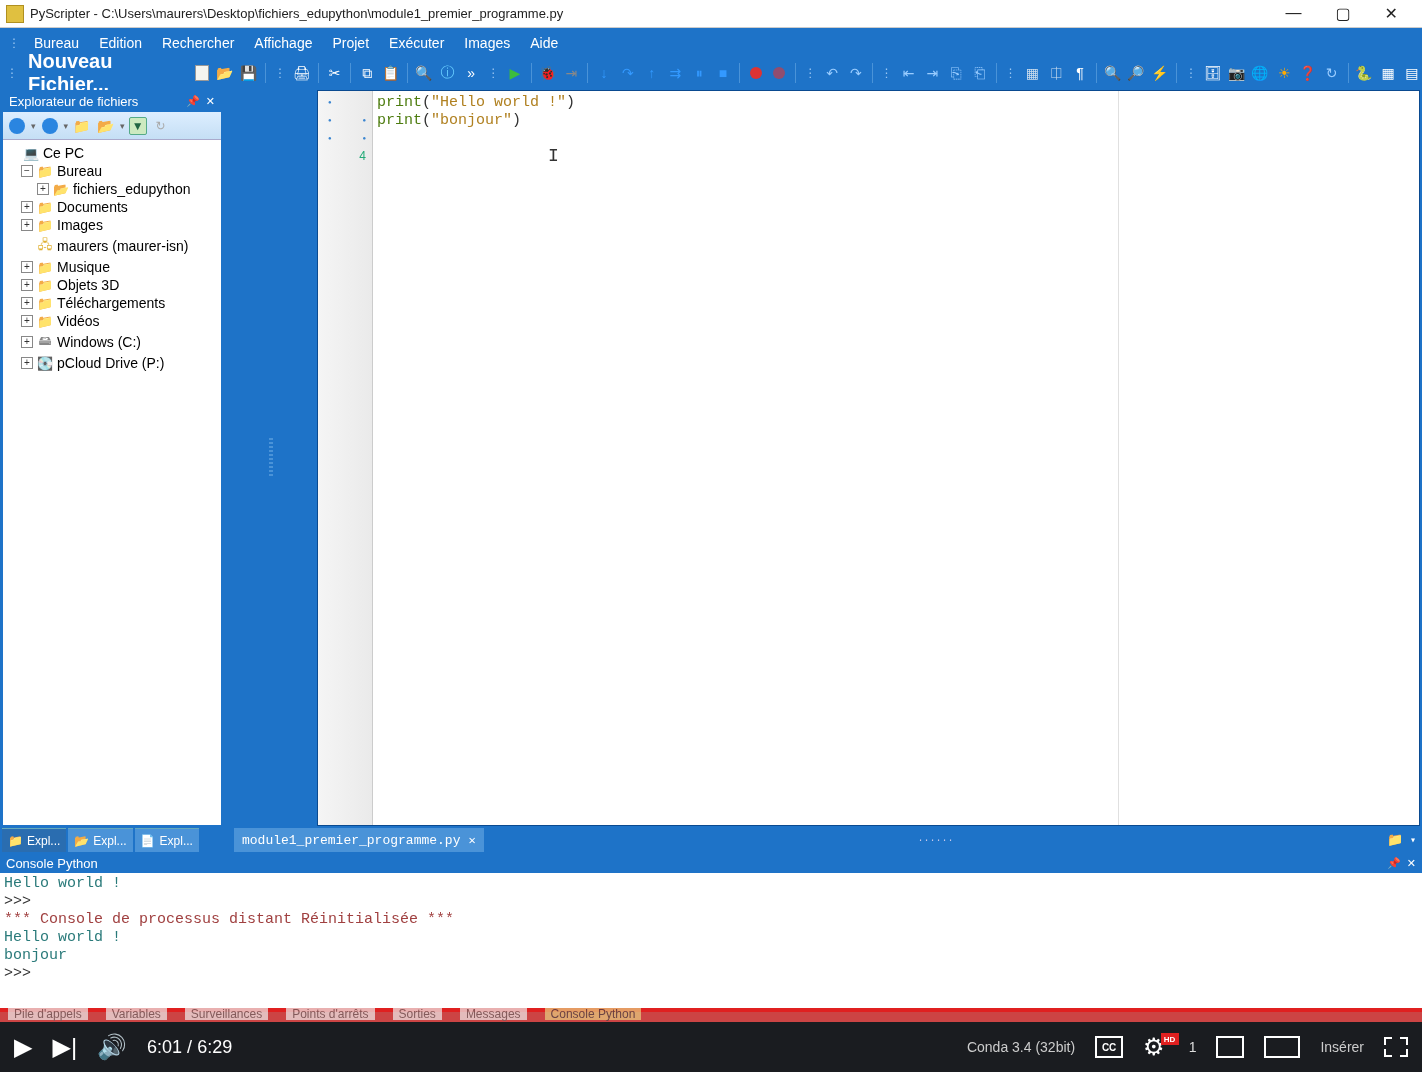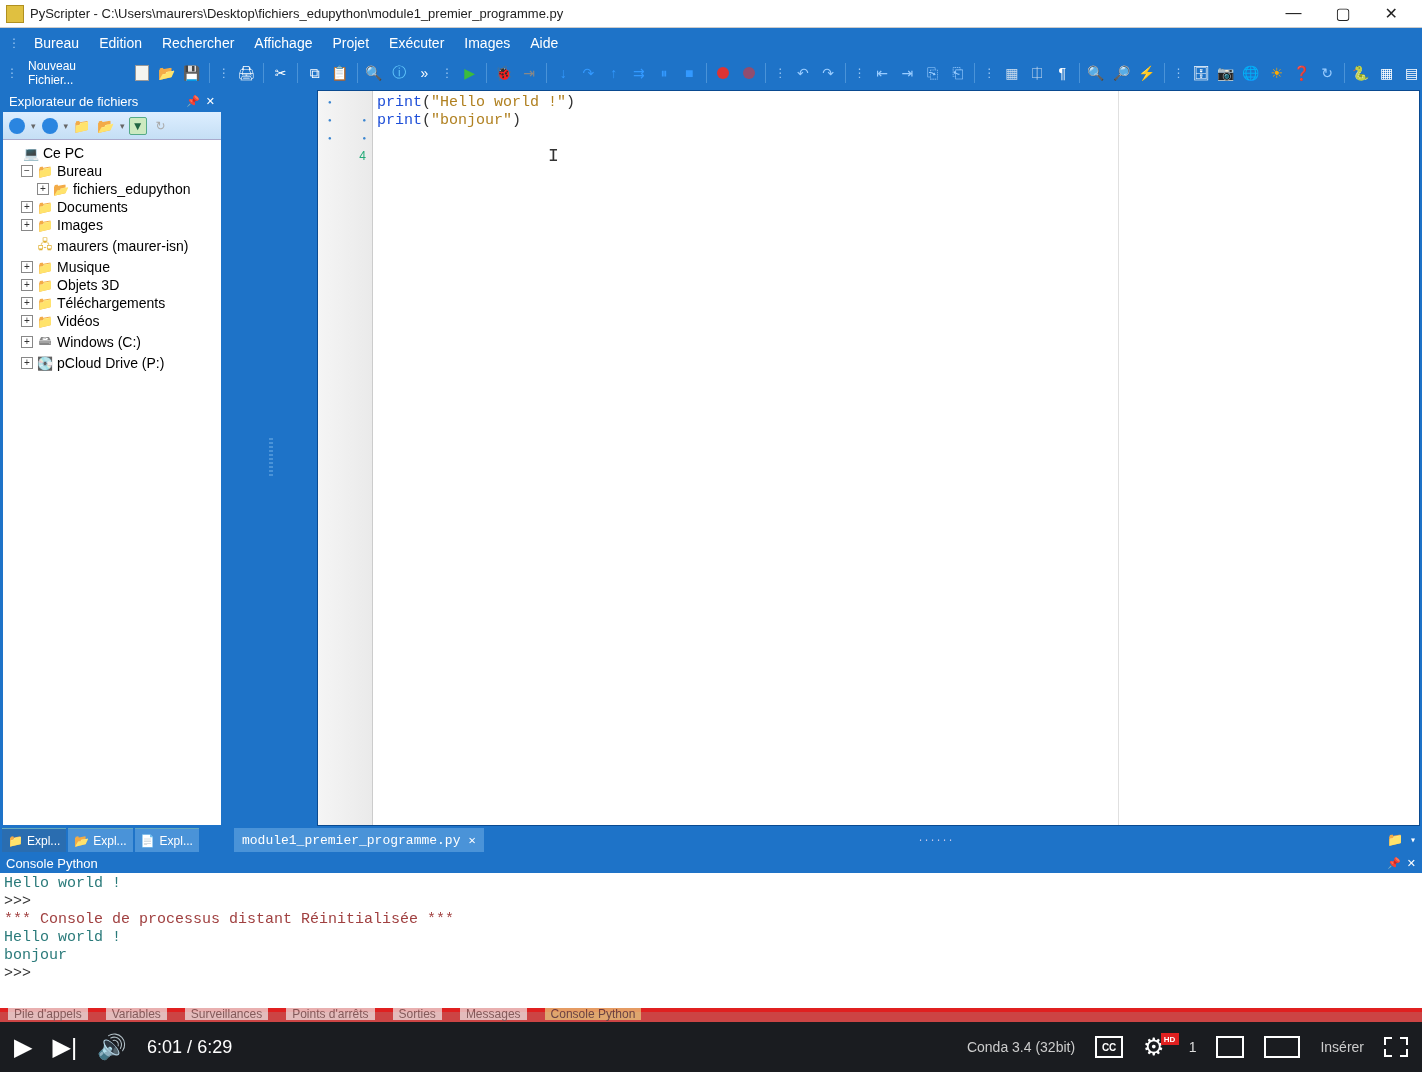--- a/index.html
+++ b/index.html
@@ -62,23 +62,24 @@
   .toolbar {
     height: 30px;
     background: #1e73c8;
     display: flex;
     align-items: center;
     padding-left: 4px;
     gap: 4px;
     color: #fff;
   }
   .toolbar .new-label {
-    font-size: 12px;
+    font-size: 20px;
     padding: 0 6px 0 4px;
     cursor: pointer;
+    font-weight: bold;
   }
   .toolbar .grip { color:#9cc7f2; font-size:12px; padding:0 2px;}
   .toolbar .tb-btn {
     width: 22px; height: 22px;
     display: inline-flex;
     align-items: center;
     justify-content: center;
     cursor: pointer;
     border-radius: 2px;
     font-size: 14px;
@@ -226,21 +227,21 @@
   .code {
     flex: 1;
     font-family: 'Consolas', 'Courier New', monospace;
     font-size: 15px;
     padding-top: 2px;
     padding-left: 4px;
     position:relative;
   }
   .code-line { height: 18px; display:flex; align-items:center; white-space:pre;}
   .c-comment { color: #888; font-style: italic; }
-  .c-func { color: #1d4ed8; }
+  .c-func { color: #4d7c0f; }
   .c-paren { color: #333; }
   .c-str { color: #b08020; }
   .cursor-caret {
     position:absolute;
     left: 175px;
     top: 55px;
     width:2px;
     height:18px;
     color:#333;
     font-size:18px;

